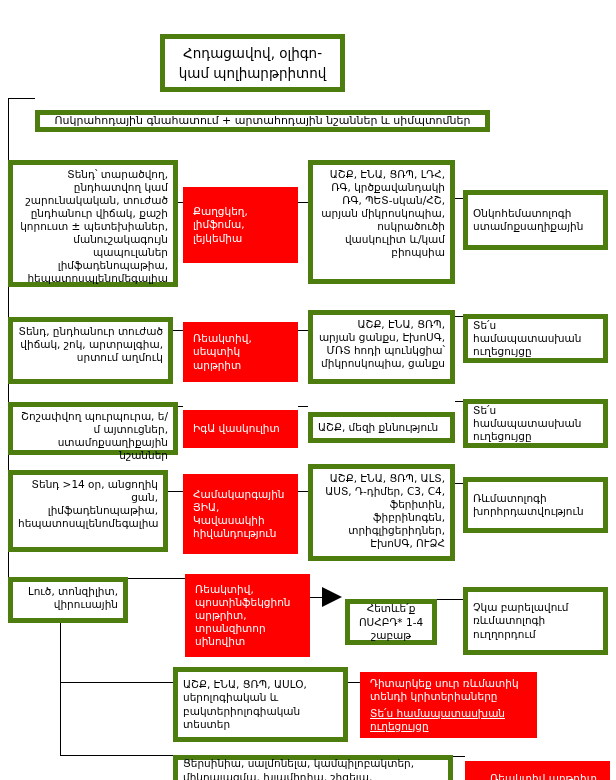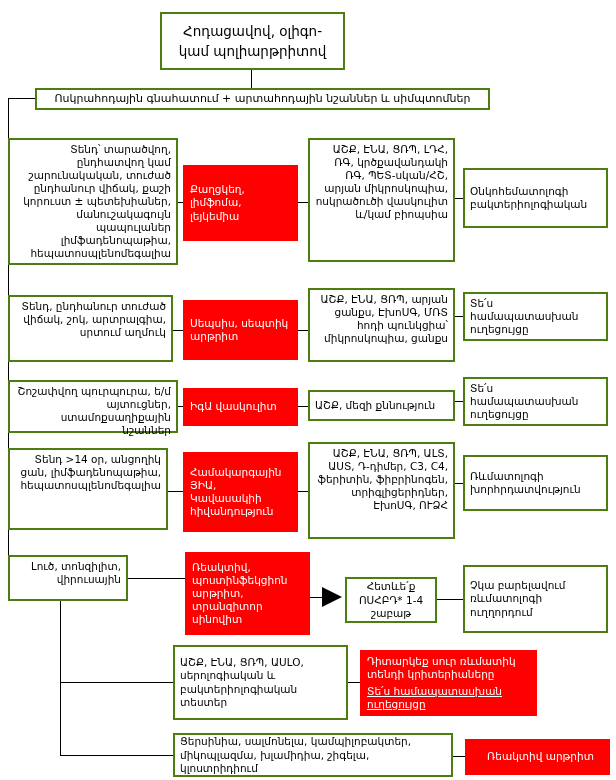--- a/index.html
+++ b/index.html
@@ -3,23 +3,23 @@
 <meta charset="utf-8">
 <style>
   * { margin:0; padding:0; box-sizing:border-box; }
   body { background:#ffffff; }
   #canvas {
     position:relative; width:616px; height:780px; background:#ffffff;
     font-family:"DejaVu Sans","Liberation Sans",sans-serif; color:#000;
     overflow:hidden;
   }
   .box {
-    position:absolute; border:2px solid #4d7c0f; background:#fff;
+    position:absolute; border:5px solid #4d7c0f; background:#fff;
     font-size:10.5px; line-height:1.24; padding:3px 5px;
-    display:flex; flex-direction:column; justify-content:center;
+    display:flex; flex-direction:column; justify-content:center;margin-top:22px;
   }
   .top { justify-content:flex-start;text-align:right; }
   .red { background:#ff0000; color:#fff; border-color:#ff0000; }
   .centered { text-align:center; align-items:center; }
   .hline, .vline { position:absolute; background:#000; }
   .hline { height:1px; }
   .vline { width:1px; }
   .arrow {
     position:absolute; width:0; height:0;
     border-top:10px solid transparent; border-bottom:10px solid transparent;
@@ -68,24 +68,24 @@
   <div class="box centered" id="title-box" style="left:160px; top:12px; width:185px; height:58px;">
     <span>Հոդացավով, օլիգո-</span>
     <span>կամ պոլիարթրիտով</span>
   </div>
 
   <div class="box centered" id="assessment-box" style="left:35px; top:88px; width:455px; height:22px;">Ոսկրահոդային գնահատում + արտահոդային նշաններ և սիմպտոմներ</div>
 
   <div class="box top" style="left:8px; top:138px; width:170px; height:127px;">Տենդ՝ տարածվող, ընդհատվող կամ շարունակական, տուժած ընդհանուր վիճակ, քաշի կորուստ ± պետեխիաներ, մանուշակագույն պապուլաներ լիմֆադենոպաթիա, հեպատոսպլենոմեգալիա</div>
   <div class="box red" style="left:183px; top:165px; width:115px; height:76px;">Քաղցկեղ, լիմֆոմա, լեյկեմիա</div>
   <div class="box top" style="left:308px; top:138px; width:147px; height:124px;">ԱՇՔ, ԷՆԱ, ՑՌՊ, ԼԴՀ, ՌԳ, կրծքավանդակի ՌԳ, ՊԵՏ-սկան/ՀՇ, արյան միկրոսկոպիա, ոսկրածուծի վասկուլիտ և/կամ բիոպսիա</div>
-  <div class="box" style="left:463px; top:168px; width:145px; height:60px;">Օնկոհեմատոլոգի բակտերիոլոգիական</div>
+  <div class="box" style="left:463px; top:168px; width:145px; height:60px;">Օնկոհեմատոլոգի ստամոքսաղիքային</div>
 
   <div class="box top" style="left:8px; top:295px; width:165px; height:67px;">Տենդ, ընդհանուր տուժած վիճակ, շոկ, արտրալգիա, սրտում աղմուկ</div>
-  <div class="box red" style="left:183px; top:300px; width:115px; height:60px;">Սեպսիս, սեպտիկ արթրիտ</div>
+  <div class="box red" style="left:183px; top:300px; width:115px; height:60px;">Ռեակտիվ, սեպտիկ արթրիտ</div>
   <div class="box top" style="left:308px; top:288px; width:147px; height:74px;">ԱՇՔ, ԷՆԱ, ՑՌՊ, արյան ցանքս, ԷխոՍԳ, ՄՌՏ հոդի պունկցիա՝ միկրոսկոպիա, ցանքս</div>
   <div class="box" style="left:463px; top:292px; width:145px; height:49px;">Տե՛ս համապատասխան ուղեցույցը</div>
 
   <div class="box red" style="left:183px; top:388px; width:115px; height:38px;">ԻգԱ վասկուլիտ</div>
   <div class="box top" style="left:8px; top:380px; width:170px; height:53px;">Շոշափվող պուրպուրա, ե/մ այտուցներ, ստամոքսաղիքային նշաններ</div>
   <div class="box" style="left:308px; top:390px; width:147px; height:31px;">ԱՇՔ, մեզի քննություն</div>
   <div class="box" style="left:463px; top:377px; width:145px; height:49px;">Տե՛ս համապատասխան ուղեցույցը</div>
 
   <div class="box top" style="left:8px; top:448px; width:160px; height:82px;">Տենդ &gt;14 օր, անցողիկ ցան, լիմֆադենոպաթիա, հեպատոսպլենոմեգալիա</div>
   <div class="box red" style="left:183px; top:452px; width:115px; height:80px;">Համակարգային ՅԻԱ, Կավասակիի հիվանդություն</div>

